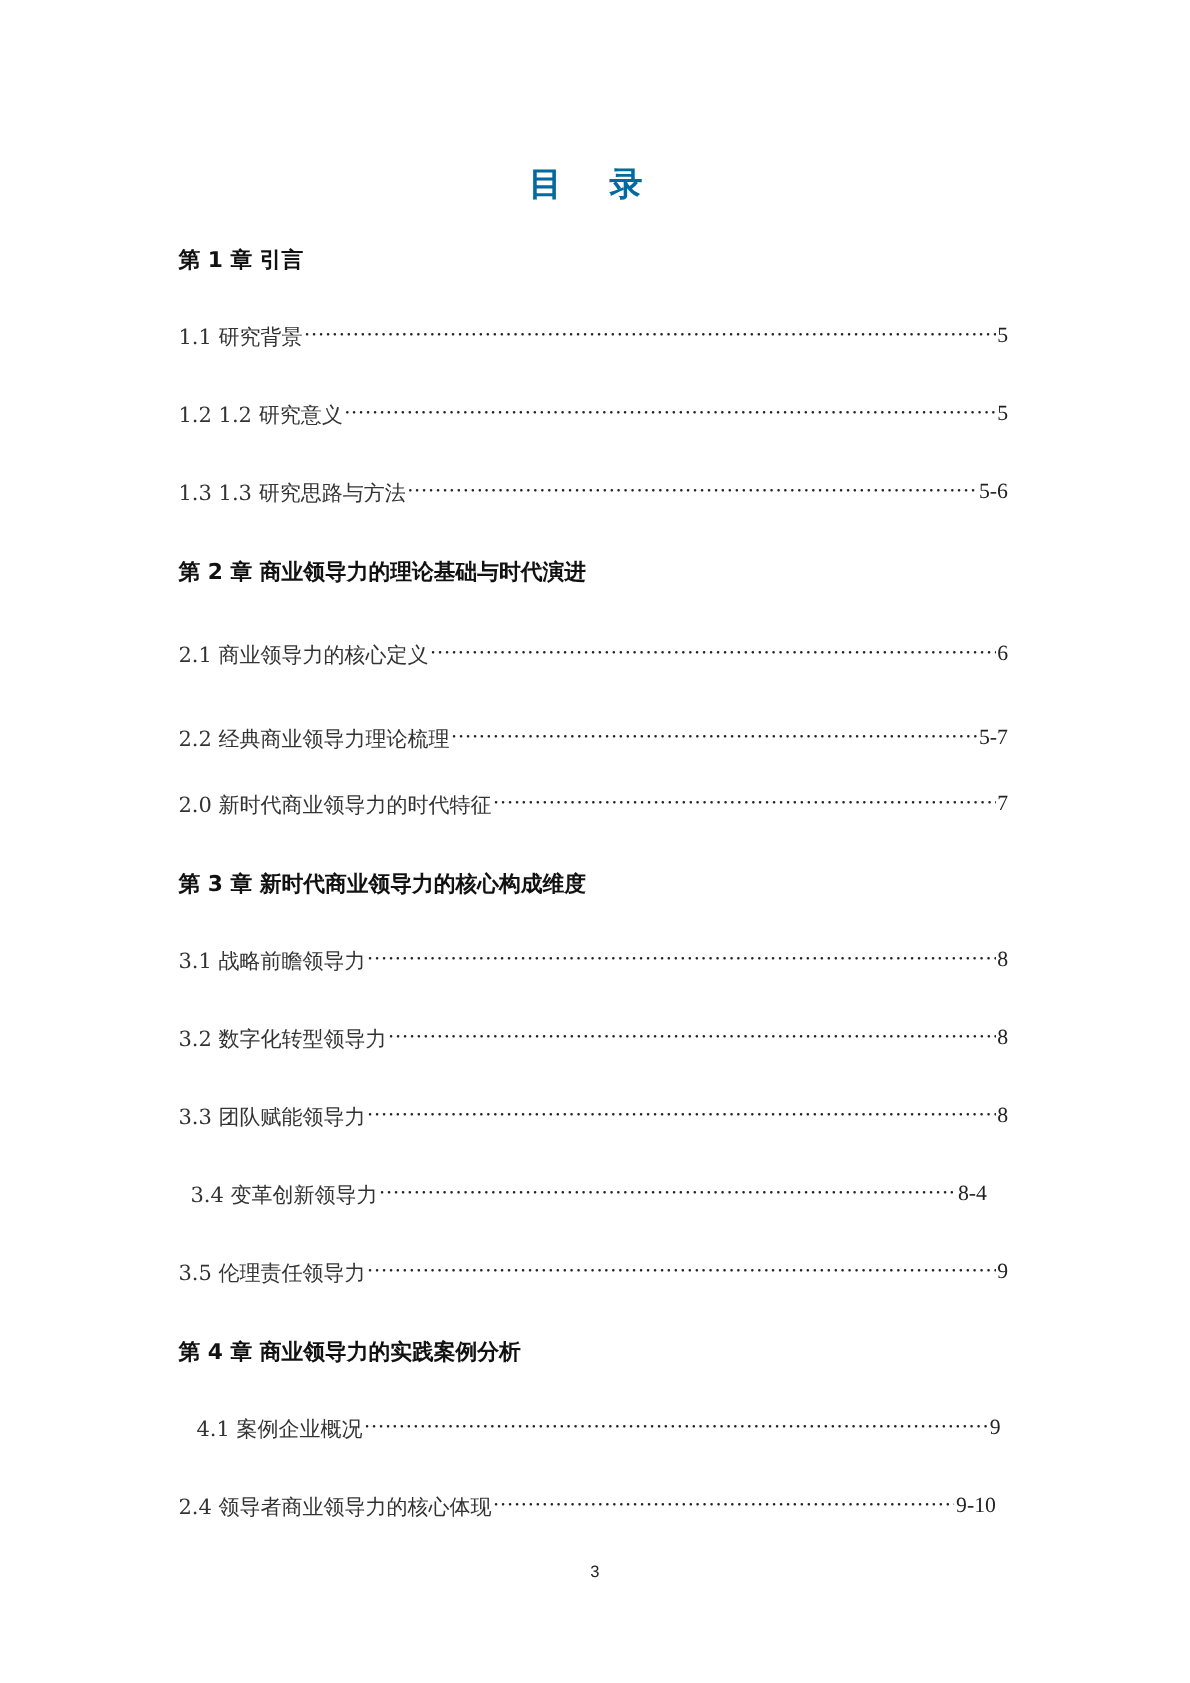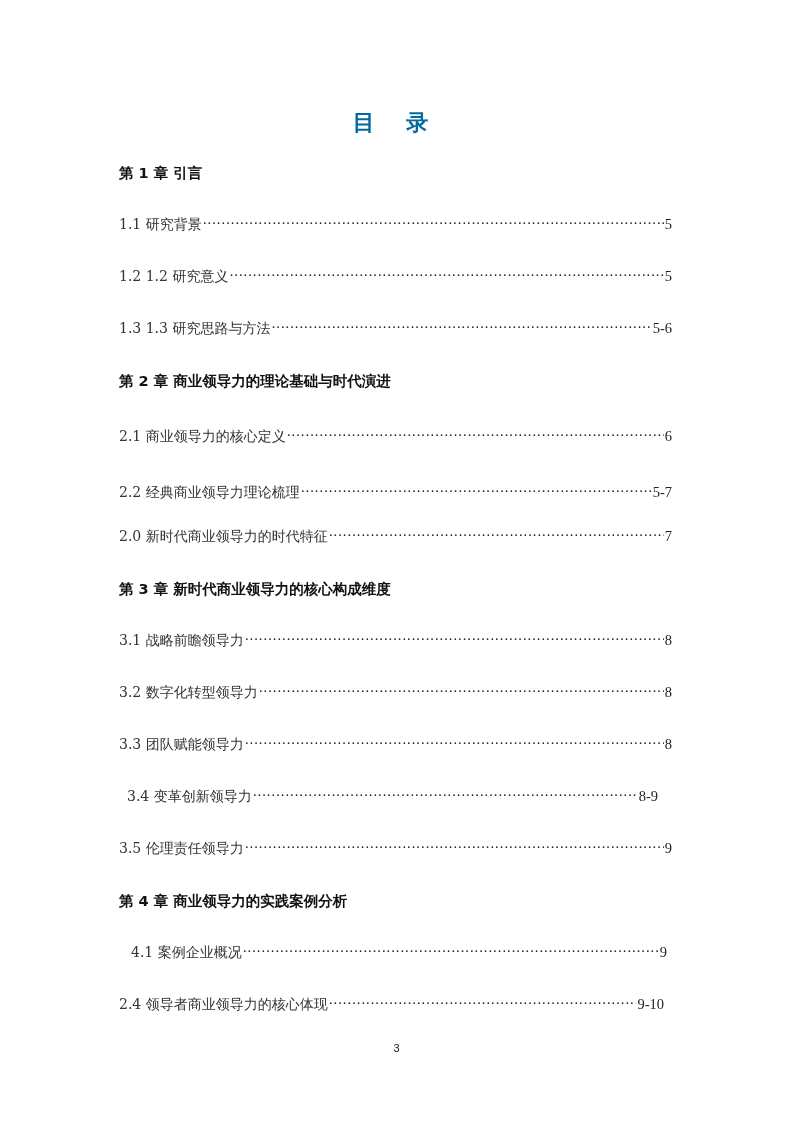--- a/index.html
+++ b/index.html
@@ -67,21 +67,21 @@
     <span class="page">8</span>
   </div>
   <div class="entry" style="top:736px; width:553px">
     <span class="label">3.3  团队赋能领导力</span>
     <span class="dots"></span>
     <span class="page">8</span>
   </div>
   <div class="entry" style="top:788px; left:8px; width:531px">
     <span class="label">3.4  变革创新领导力</span>
     <span class="dots"></span>
-    <span class="page">8-9</span>
+    <span class="page">8-4</span>
   </div>
   <div class="entry" style="top:840px; width:553px">
     <span class="label">3.5  伦理责任领导力</span>
     <span class="dots"></span>
     <span class="page">9</span>
   </div>
 
   <div class="chapter" style="top:892px">第 4 章  商业领导力的实践案例分析</div>
   <div class="entry" style="top:944px; left:12px; width:536px">
     <span class="label">4.1  案例企业概况</span>

